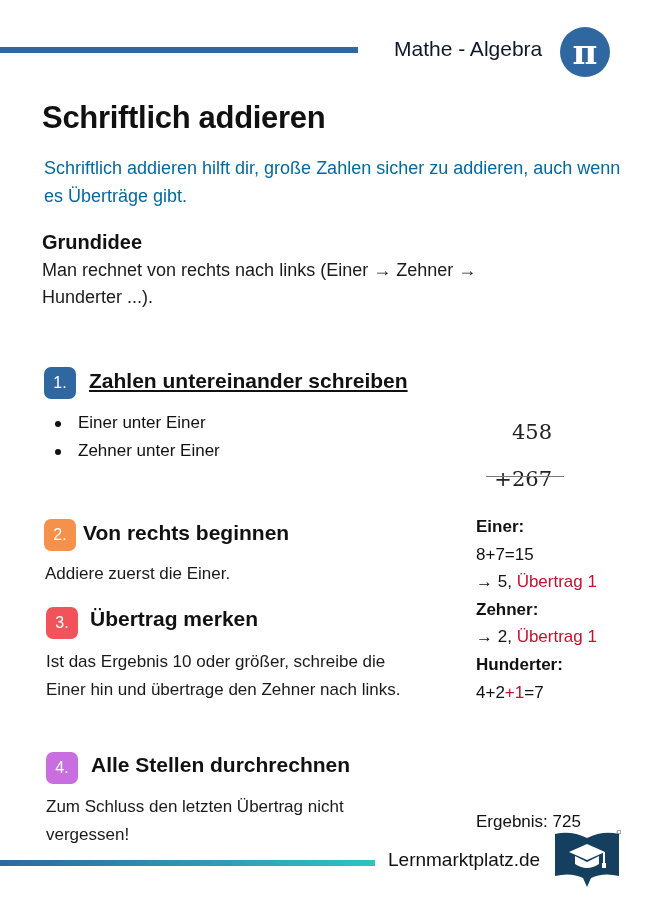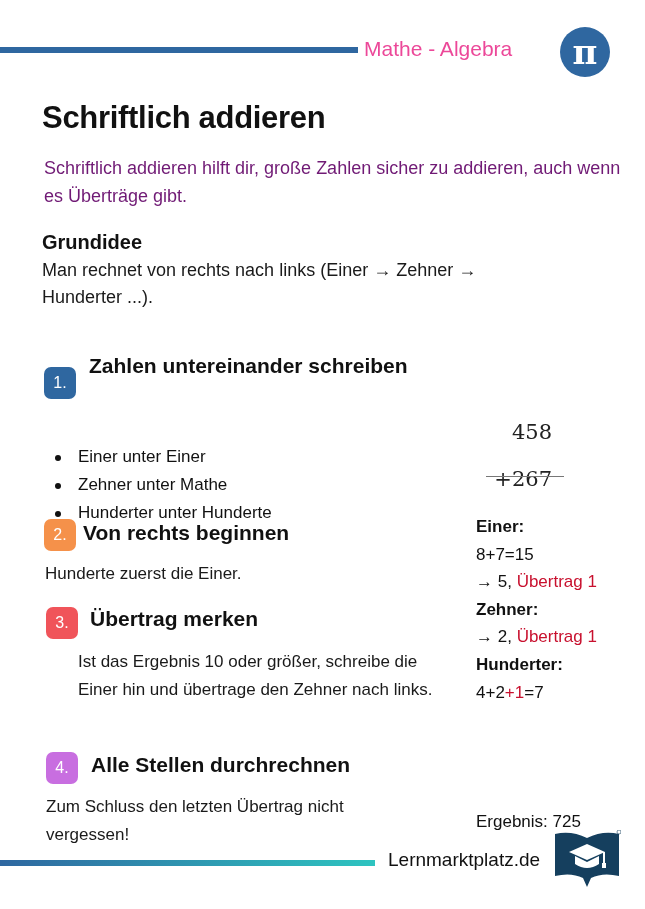--- a/index.html
+++ b/index.html
@@ -1,25 +1,25 @@
 <!DOCTYPE html>
 <html><head>
 <meta charset="utf-8">
 <style>
   html, body { margin: 0; padding: 0; background: #ffffff; }
   body { width: 645px; height: 909px; position: relative; overflow: hidden;
          font-family: "Liberation Sans", "DejaVu Sans", sans-serif; color: #111; }
   .abs { position: absolute; }
   .topbar { left: 0; top: 47px; width: 358px; height: 6px; background: #2f67a0; }
-  .subject { left: 364px; top: 37px; font-size: 21px; color: #ec4899; }
+  .subject { left: 394px; top: 37px; font-size: 21px; color: #0f172a; }
   .pi-badge { left: 560px; top: 27px; width: 50px; height: 50px; border-radius: 50%;
               background: #2f67a0; color: #fff; display: flex; align-items: center; justify-content: center;
               font-family: "DejaVu Serif", serif; font-size: 34px; font-weight: bold; }
   .title { left: 42px; top: 100px; font-size: 31px; font-weight: bold; color: #111; letter-spacing: -0.3px; }
-  .intro { left: 44px; top: 154px; width: 580px; font-size: 18px; line-height: 28px; color: #701a75; }
+  .intro { left: 44px; top: 154px; width: 580px; font-size: 18px; line-height: 28px; color: #0369a1; }
   .h-grund { left: 42px; top: 231px; font-size: 20px; font-weight: bold; }
   .grund-text { left: 42px; top: 257px; width: 520px; font-size: 18px; line-height: 27px; color: #1a1a1a; }
   .step-badge { width: 32px; height: 32px; border-radius: 7px; color: #fff; font-size: 16px;
                 display: flex; align-items: center; justify-content: center; }
   .step-title { font-size: 21px; font-weight: bold; color: #111; }
   .body-text { font-size: 17px; line-height: 28px; color: #1a1a1a; }
   ul.bullets { margin: 0; padding: 0 0 0 0; list-style: none; }
   ul.bullets li { position: relative; padding-left: 36px; font-size: 17px; line-height: 28px; }
   ul.bullets li::before { content: ""; position: absolute; left: 13px; top: 12px; width: 6px; height: 6px;
                           border-radius: 50%; background: #111; }
@@ -42,37 +42,36 @@
 
 <div class="abs title">Schriftlich addieren</div>
 <div class="abs intro">Schriftlich addieren hilft dir, große Zahlen sicher zu addieren, auch wenn es Überträge gibt.</div>
 
 <div class="abs h-grund">Grundidee</div>
 <div class="abs grund-text">
   <div style="width:470px">Man rechnet von rechts nach links (Einer → Zehner → Hunderter ...).</div>
 </div>
 
 <div class="abs step-badge" style="left:44px; top:367px; background:#2f67a0;">1.</div>
-<div class="abs step-title" style="left:89px; top:354px;">Zahlen untereinander schreiben</div>
-<ul class="abs bullets" style="left:42px; top:409px;margin-top:34px;">
+<div class="abs step-title" style="left:89px; top:369px;text-decoration:underline;">Zahlen untereinander schreiben</div>
+<ul class="abs bullets" style="left:42px; top:409px;">
   <li>Einer unter Einer</li>
-  <li>Zehner unter Mathe</li>
-  <li>Hunderter unter Hunderte</li>
+  <li>Zehner unter Einer</li>
 </ul>
 <div class="abs calc" style="left:480px; top:420px; width:72px;">458</div>
 <div class="abs calc" style="left:480px; top:467px; width:72px;">+267</div>
 <div class="abs calc-line"></div>
 
 <div class="abs step-badge" style="left:44px; top:519px; background:#f5914a;">2.</div>
 <div class="abs step-title" style="left:83px; top:521px;">Von rechts beginnen</div>
-<div class="abs body-text" style="left:45px; top:560px;">Hunderte zuerst die Einer.</div>
+<div class="abs body-text" style="left:45px; top:560px;">Addiere zuerst die Einer.</div>
 
 <div class="abs step-badge" style="left:46px; top:607px; background:#f0545a;">3.</div>
 <div class="abs step-title" style="left:90px; top:607px;">Übertrag merken</div>
-<div class="abs body-text" style="left:46px; top:648px; width:360px;margin-left:32px;">Ist das Ergebnis 10 oder größer, schreibe die Einer hin und übertrage den Zehner nach links.</div>
+<div class="abs body-text" style="left:46px; top:648px; width:360px;">Ist das Ergebnis 10 oder größer, schreibe die Einer hin und übertrage den Zehner nach links.</div>
 
 <div class="abs step-badge" style="left:46px; top:752px; background:#c86ee0;">4.</div>
 <div class="abs step-title" style="left:91px; top:753px;">Alle Stellen durchrechnen</div>
 <div class="abs body-text" style="left:46px; top:793px; width:360px;">Zum Schluss den letzten Übertrag nicht vergessen!</div>
 
 <div class="abs side" style="top:513px;">
   <div><b>Einer:</b></div>
   <div>8+7=15</div>
   <div><span>→ 5, </span><span class="red">Übertrag 1</span></div>
   <div><b>Zehner:</b></div>

